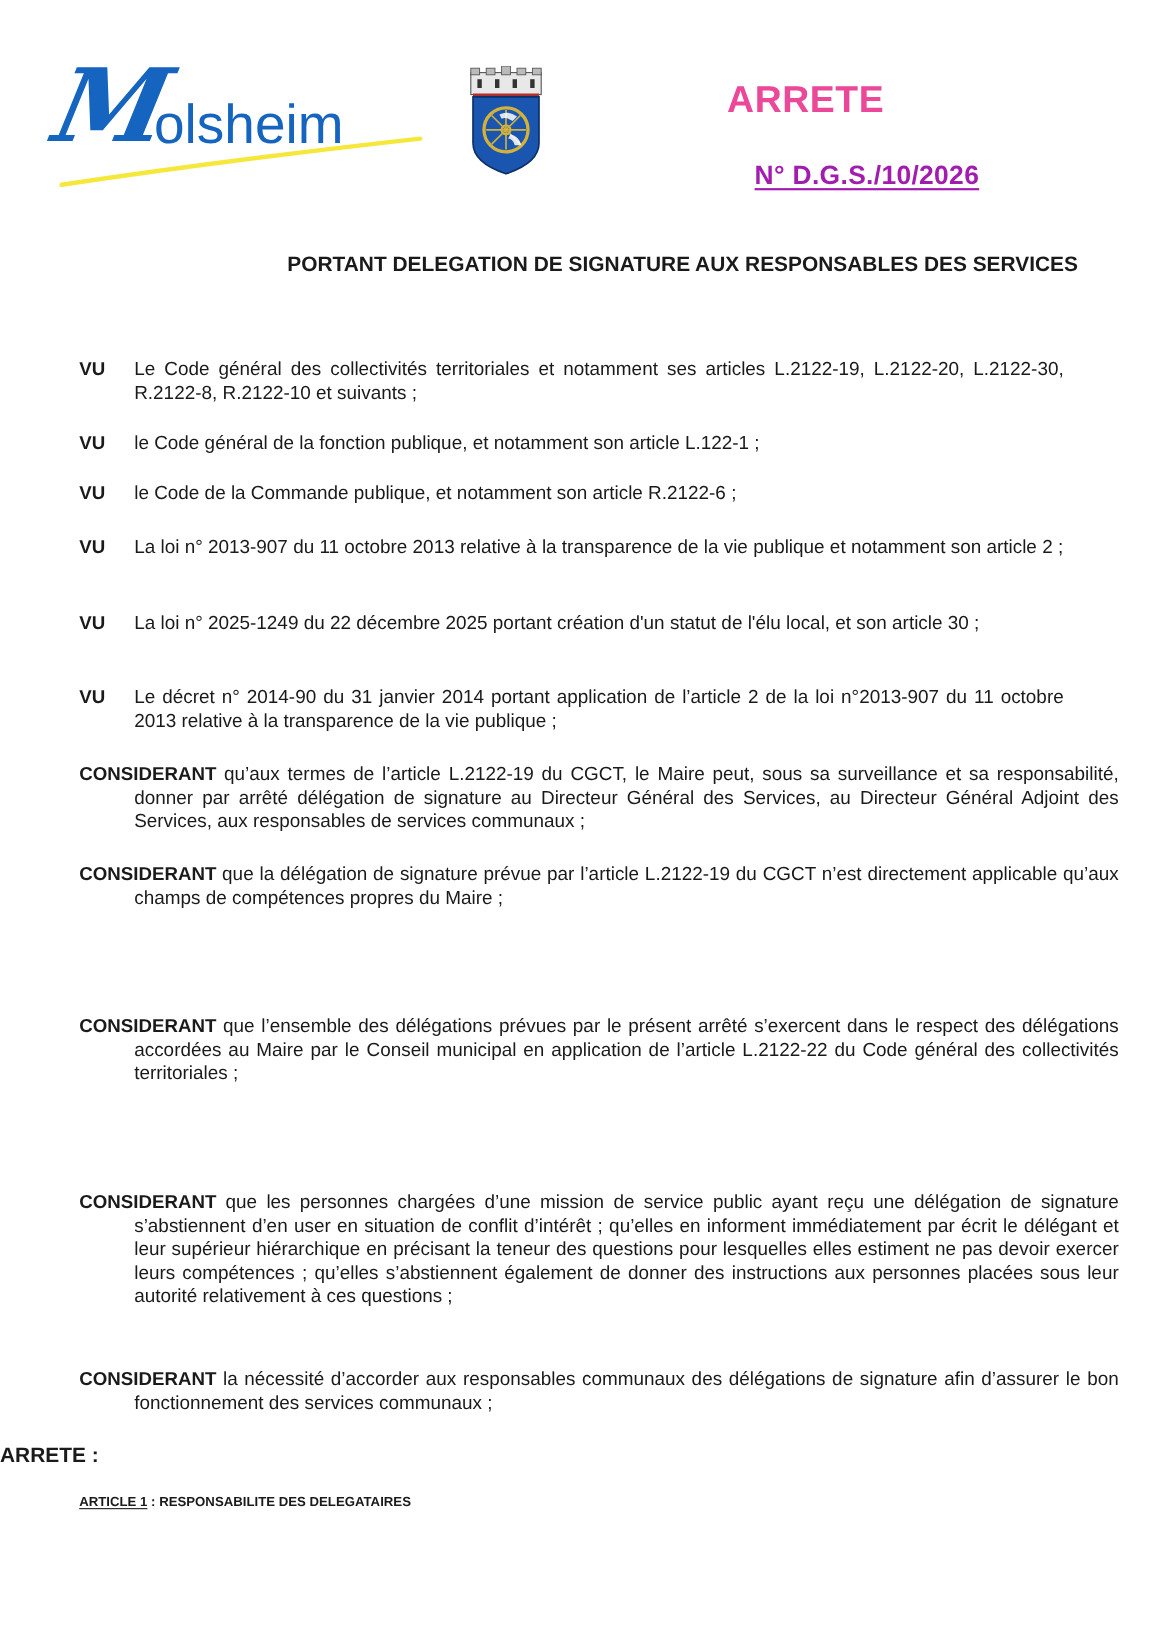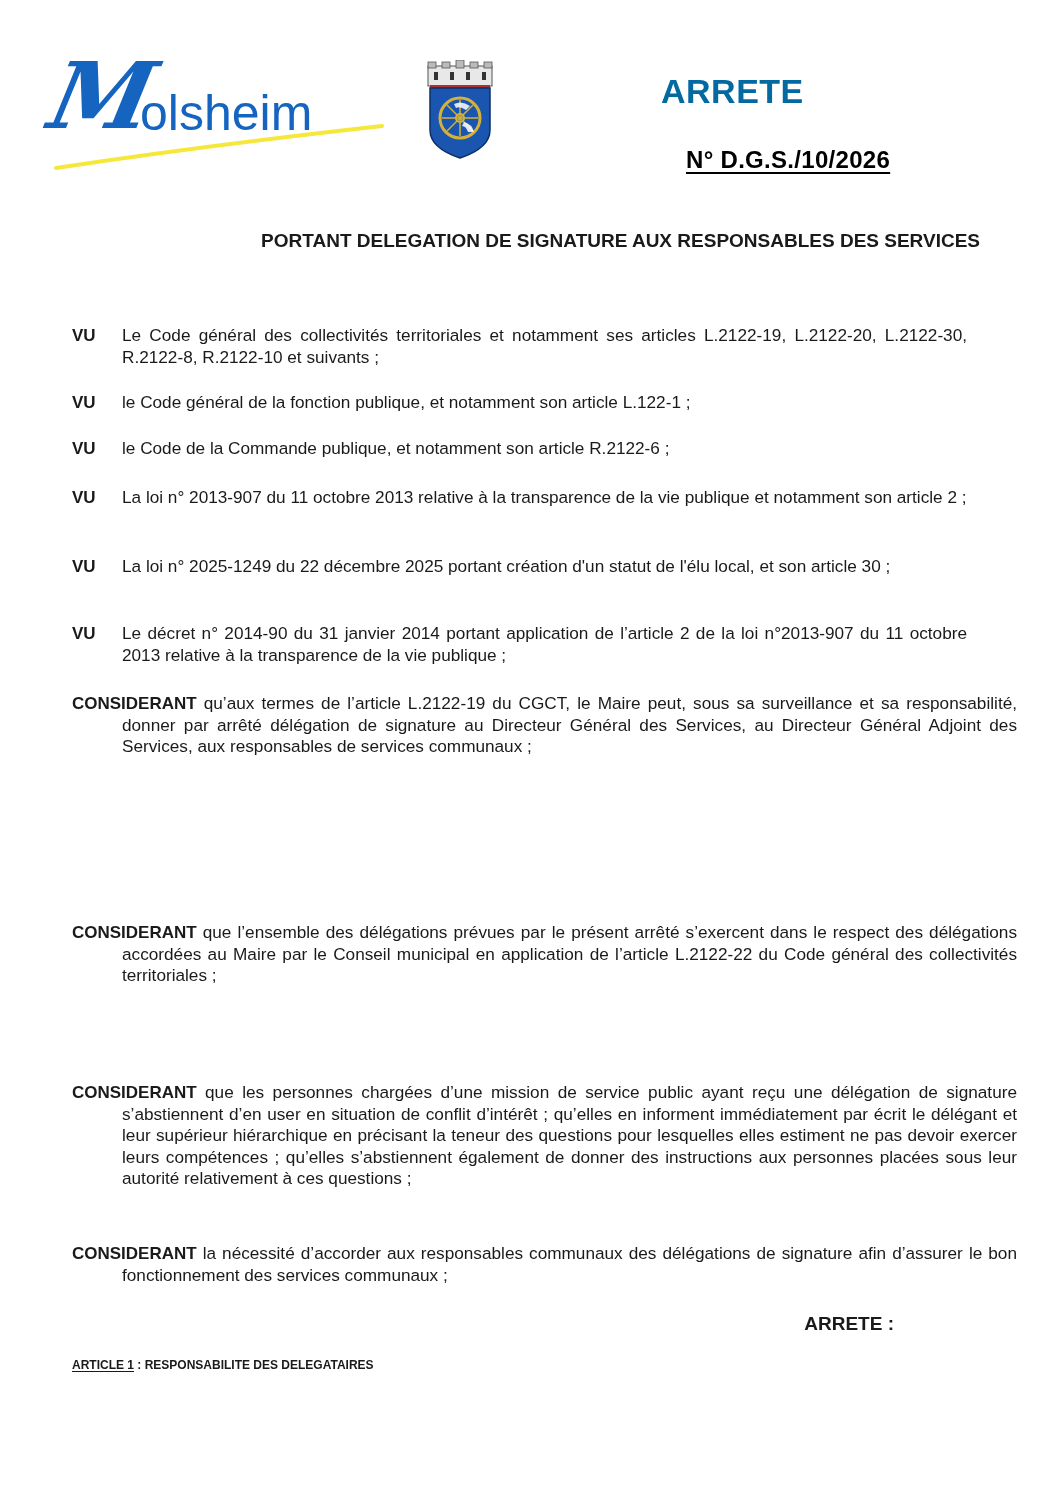--- a/index.html
+++ b/index.html
@@ -63,29 +63,29 @@
       height: 100px;
     }
     
     .title-arrete {
       position: absolute;
       left: 661px;
       top: 72px;
       font-size: 34px;
       font-weight: bold;
       letter-spacing: 0.5px;
-      color: #0369a1;
+      color: #ec4899;
     }
     .title-number {
       position: absolute;
       left: 686px;
       top: 146px;
       font-size: 24px;
       font-weight: bold;
-      color: #000000;
+      color: #a21caf;
       letter-spacing: 0.3px;
       text-decoration: underline;
       text-decoration-thickness: 2px;
       text-underline-offset: 4px;
     }
     .subject {
       position: absolute;
       left: 60px;
       top: 229px;
       width: 920px;
@@ -123,21 +123,21 @@
     }
     .cons .kw {
       font-weight: bold;
       font-size: 17px;
     }
     .arrete-mid {
       position: absolute;
       left: 0;
       width: 894px;
       top: 1313px;
-      text-align: right;
+      text-align: left;
       font-size: 19px;
       font-weight: bold;
       color: #1a1a1a;
     }
     .article-head {
       position: absolute;
       left: 72px;
       top: 1358px;
       font-size: 12px;
       font-weight: bold;
@@ -226,20 +226,24 @@
   </div>
   <div class="item vu" style="top:623px;">
     <span class="kw">VU</span>
     <span class="txt">Le décret n° 2014-90 du 31 janvier 2014 portant application de l’article 2 de la loi n°2013-907 du 11 octobre 2013 relative à la transparence de la vie publique ;</span>
   </div>
 
   <div class="item cons" style="top:693px;">
     <span class="kw">CONSIDERANT </span>
     <span>qu’aux termes de l’article L.2122-19 du CGCT, le Maire peut, sous sa surveillance et sa responsabilité, donner par arrêté délégation de signature au Directeur Général des Services, au Directeur Général Adjoint des Services, aux responsables de services communaux ;</span>
   </div>
+  <div class="item cons" style="top:784px;">
+    <span class="kw">CONSIDERANT </span>
+    <span>que la délégation de signature prévue par l’article L.2122-19 du CGCT n’est directement applicable qu’aux champs de compétences propres du Maire ;</span>
+  </div>
   <div class="item cons" style="top:922px;">
     <span class="kw">CONSIDERANT </span>
     <span>que l’ensemble des délégations prévues par le présent arrêté s’exercent dans le respect des délégations accordées au Maire par le Conseil municipal en application de l’article L.2122-22 du Code général des collectivités territoriales ;</span>
   </div>
   <div class="item cons" style="top:1082px;">
     <span class="kw">CONSIDERANT </span>
     <span>que les personnes chargées d’une mission de service public ayant reçu une délégation de signature s’abstiennent d’en user en situation de conflit d’intérêt ; qu’elles en informent immédiatement par écrit le délégant et leur supérieur hiérarchique en précisant la teneur des questions pour lesquelles elles estiment ne pas devoir exercer leurs compétences ; qu’elles s’abstiennent également de donner des instructions aux personnes placées sous leur autorité relativement à ces questions ;</span>
   </div>
   <div class="item cons" style="top:1243px;">
     <span class="kw">CONSIDERANT </span>

